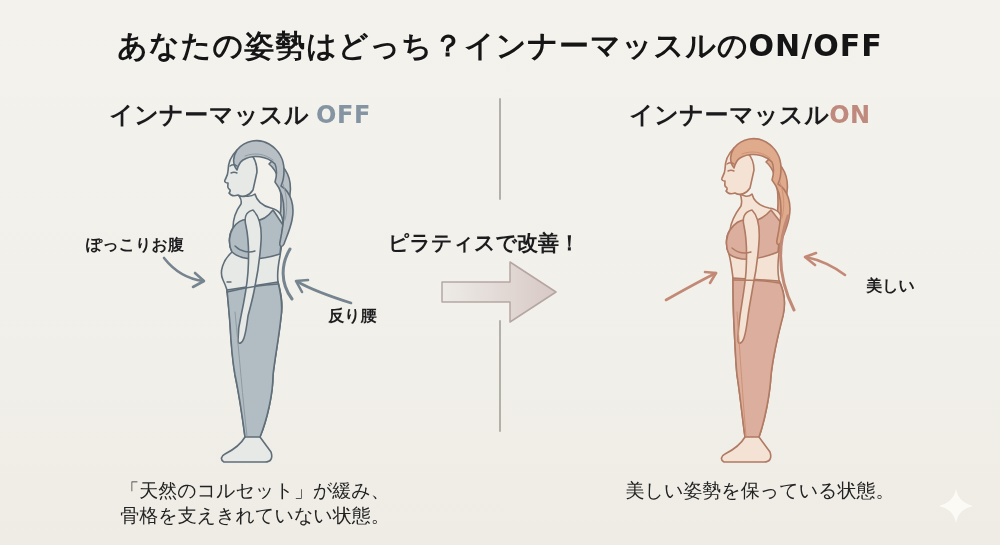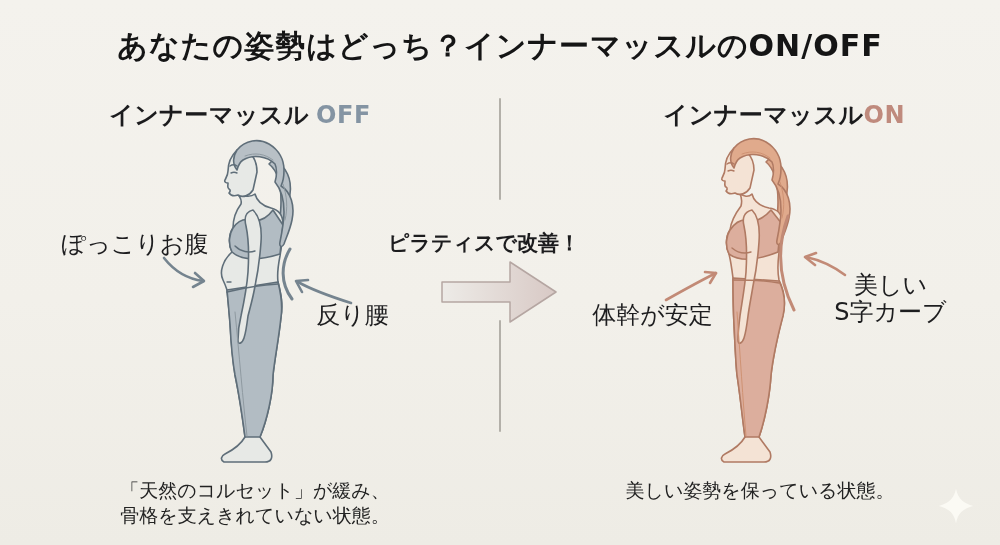--- a/index.html
+++ b/index.html
@@ -20,28 +20,28 @@
     top:26px;left:0;width:1000px;
     font-size:30px;font-weight:700;letter-spacing:1px;
     color:#151515;
     text-shadow:0 1px 1px rgba(255,255,255,.55);
   }
   .panel-heading{
     top:99px;width:310px;
     font-size:24px;font-weight:700;letter-spacing:.5px;color:#1b1b1d;
   }
   #heading-left{left:85px;}
-  #heading-right{left:595px;text-align:right;}
+  #heading-right{left:595px;}
   .divider{
     left:499px;width:2px;background:#b3b0a9;border-radius:1px;
   }
   #divider-top{top:98px;height:102px;}
   #divider-bottom{top:320px;height:112px;}
   .annotation{
-    font-size:24px;font-weight:400;color:#1d1d1f;line-height:27px;
+    font-size:16px;font-weight:700;color:#1d1d1f;line-height:27px;
   }
   #belly-label{left:55px;top:231px;width:160px;}
   #swayback-label{left:295px;top:302px;width:115px;}
   #core-label{left:580px;top:302px;width:145px;}
   #scurve-label{left:818px;top:272px;width:145px;}
   #improve-label{left:383px;top:229px;width:202px;font-size:21px;font-weight:700;}
   .caption{
     top:480px;font-size:19px;font-weight:400;line-height:25px;color:#222;font-family:Liberation Mono, monospace;
   }
   #caption-left{left:100px;width:310px;}
@@ -136,24 +136,22 @@
         <path d="M705,272 L716,273 L710,283"></path>
         <path d="M845,275 C833,266 820,260 806,257"></path>
         <path d="M815,265 L805,257 L816,253"></path>
         <path stroke-width="3" d="M788,216 C777,246 777,276 794,310"></path>
       </g>
     </g>
   </svg>
 
   <div id="belly-label" class="abs ctr annotation">ぽっこりお腹</div>
   <div id="swayback-label" class="abs ctr annotation">反り腰</div>
-  <div id="core-label" class="abs ctr annotation">体幹が安定</div>
   <div id="scurve-label" class="abs ctr annotation">
     <div>美しい</div>
-    <div>S字カーブ</div>
   </div>
 
   <div id="improve-label" class="abs ctr">ピラティスで改善！</div>
   <svg class="abs" style="left:436px;top:256px;" width="128" height="72" viewBox="0 0 128 72">
     <defs>
       <linearGradient id="arrowGrad" x1="0" y1="0" x2="1" y2="0">
         <stop offset="0" stop-color="#edebe7"></stop>
         <stop offset="1" stop-color="#d8c9c5"></stop>
       </linearGradient>
     </defs>

